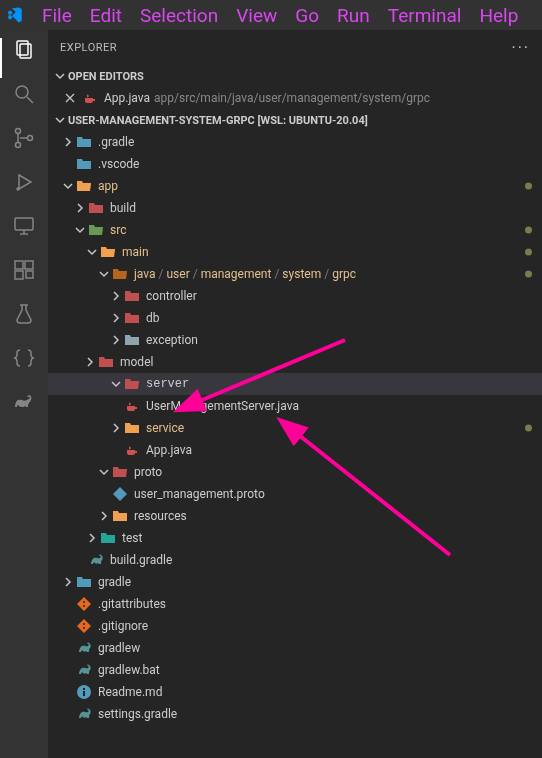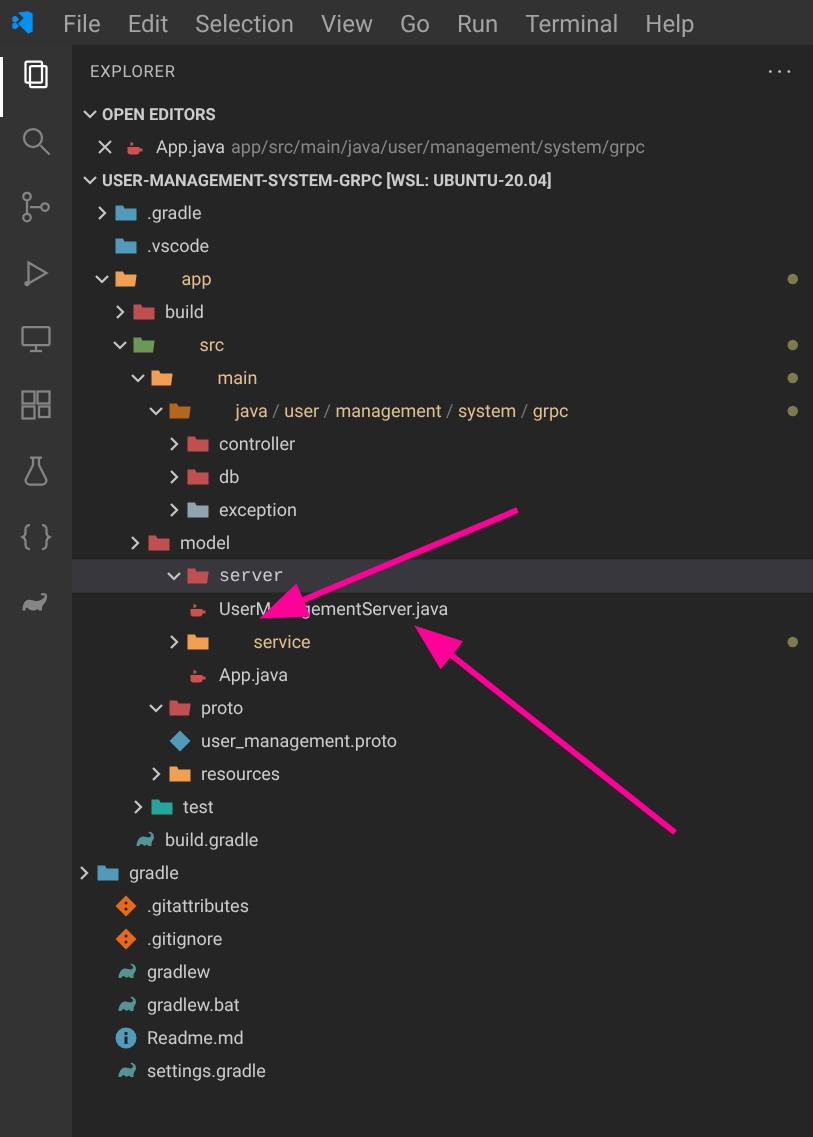--- a/index.html
+++ b/index.html
@@ -16,23 +16,23 @@
   .titlebar {
     height: 30px;
     background: #323233;
     display: flex;
     align-items: center;
     padding: 0 6px;
     gap: 2px;
   }
   .titlebar .vs-logo { width: 18px; height: 18px; margin-right: 8px; display:flex; align-items:center; justify-content:center;}
   .titlebar .menu-item {
-    color: #a3a3a3;
+    color: #d946ef;
     padding: 4px 8px;
-    font-size: 16px;
+    font-size: 19px;
     cursor: default;
   }
   .main {
     display: flex;
     height: calc(100% - 30px);
   }
   .activity-bar {
     width: 48px;
     background: #333333;
     display: flex;
@@ -91,21 +91,21 @@
     cursor: default;
     white-space: nowrap;
     position: relative;
   }
   .row.selected { background: #37373d; font-family: Liberation Mono, monospace; }
   .row .chev { width: 16px; text-align: center; display:flex; align-items:center; justify-content:center; flex-shrink:0;}
   .row .icon { width: 16px; height:16px; margin-right: 6px; display:flex; align-items:center; justify-content:center; flex-shrink:0;}
   .row .label { font-size: 12px; }
   .row .dim { color: #888888; font-size: 12px; margin-left:4px;}
   .row .close { width:16px; margin-right:2px;}
-  .yellow-txt { color: #e2c08d; margin-left: 23px; }
+  .yellow-txt { color: #e2c08d; }
   .dot-modified {
     width: 7px; height: 7px; border-radius: 50%;
     background: #7d7a4d;
     position: absolute; right: 10px; top: 50%; transform: translateY(-50%);
   }
   
   .folder-fill { fill:#90a4ae; }
   .folder-orange { fill:#f0a050; }
   .folder-green { fill:#6a9955; }
   .folder-red { fill:#c05050; }
@@ -474,21 +474,21 @@
           <span class="label">test</span>
         </div>
       <div class="row" style="padding-left:40px">
           <span class="icon">
             <svg viewBox="0 0 16 16">
               <path class="gradle-elephant" d="M13 3c-1-1-2 0-2 0l1 1c1 0 1 1 0 2-2 1-3-1-6 0-2 1-3 4-3 6h2c0-1 1-2 2-1 1 1 2 1 3 0l1 1h2c0-2 0-3 1-4 1-1 1-4-1-5z"></path>
             </svg>
           </span>
           <span class="label">build.gradle</span>
         </div>
-      <div class="row" style="">
+      <div class="row" style="padding-left:12px">
           <span class="chev">
             <svg width="12" height="12" viewBox="0 0 12 12">
               <path d="M4 2l4 4-4 4" fill="none" stroke="#c5c5c5" stroke-width="1.5"></path>
             </svg>
           </span>
           <span class="icon">
             <svg viewBox="0 0 16 16">
               <path class="folder-blue" d="M1 3h5l1 2h8v8H1z"></path>
             </svg>
           </span>

